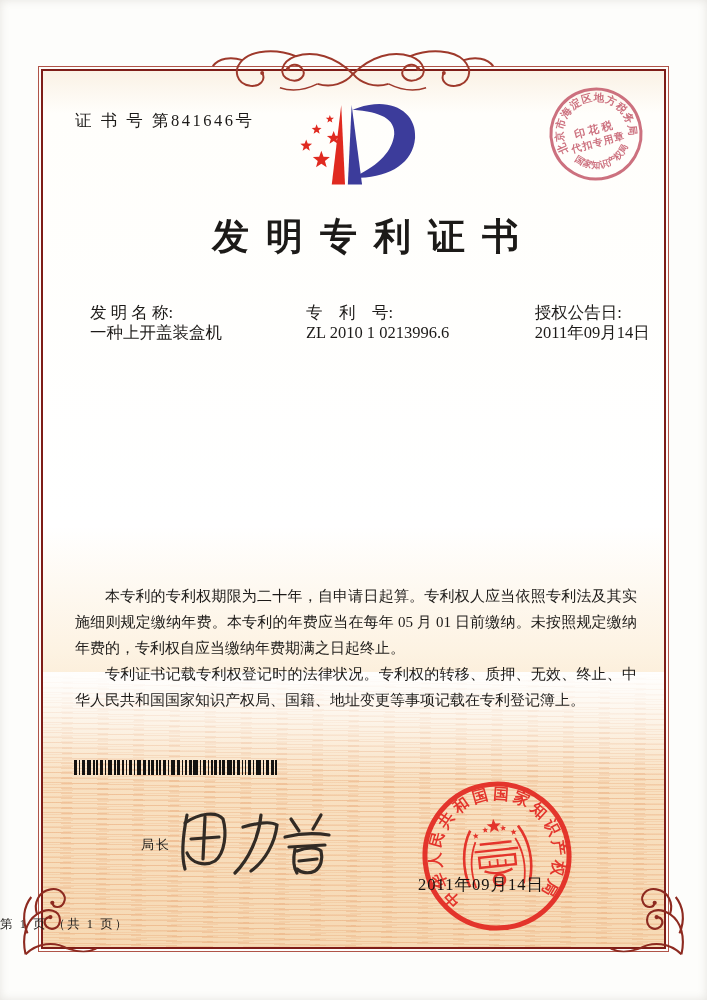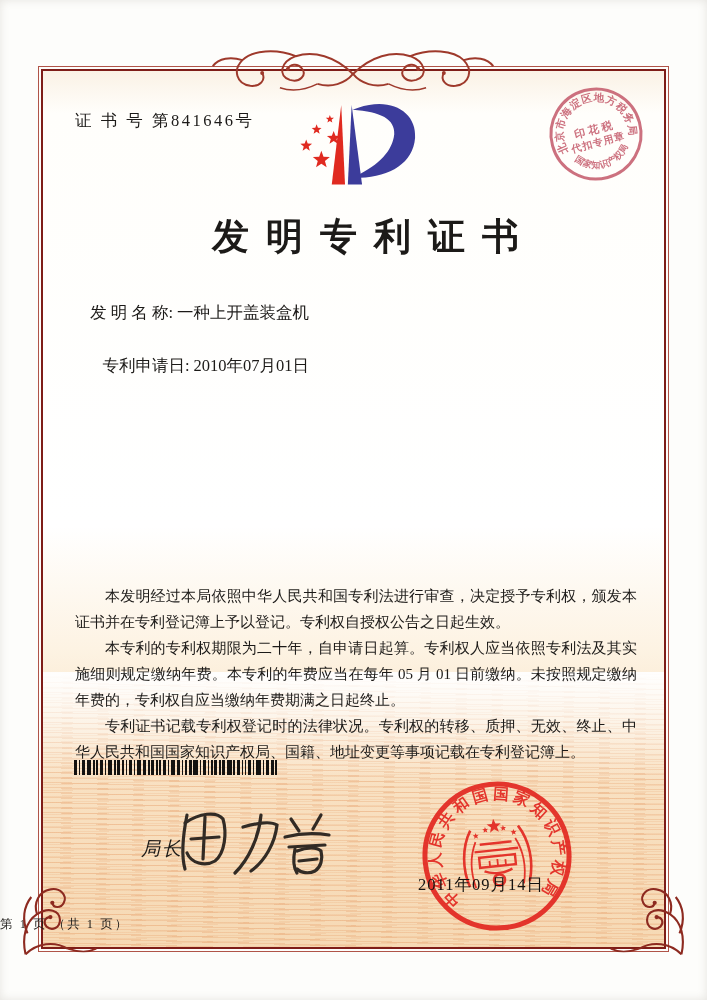--- a/index.html
+++ b/index.html
@@ -27,37 +27,37 @@
 
   
   .cert-no{position:absolute;left:75px;top:110px;font-size:16.5px;letter-spacing:2.5px;z-index:2;}
   .logo{position:absolute;left:292px;top:95px;width:142px;height:107px;z-index:2;}
   .tax-stamp{position:absolute;left:546px;top:84px;width:100px;height:100px;z-index:3;
     transform:rotate(-15deg);opacity:.85;}
   .doc-title{position:absolute;left:0;top:212px;width:707px;text-align:center;z-index:2;
     font-size:37px;font-weight:bold;letter-spacing:17px;text-indent:17px;margin-left:12px;}
 
   
-  .fields{position:absolute;left:90px;top:303px;z-index:2;display:flex;flex-direction:column;gap:33px;
-    font-size:16.5px;line-height:20px;align-items:flex-end;}
+  .fields{position:absolute;left:90px;top:303px;z-index:2;display:flex;flex-direction:row;gap:33px;
+    font-size:16.5px;line-height:20px;}
   .field-label{white-space:pre;display:inline-block;}
   .field-value{white-space:pre;}
 
   
   .body-text{position:absolute;left:75px;top:583px;width:562px;z-index:2;
     font-size:15px;line-height:26px;text-align:justify;}
   .body-text p{margin:0;text-indent:2em;}
 
   
   .barcode{position:absolute;left:74px;top:760px;width:219px;height:15px;z-index:2;
     display:flex;align-items:stretch;overflow:hidden;}
   .barcode span{background:#141210;height:100%;flex:none;}
 
   
-  .signer-title{position:absolute;left:141px;top:836px;font-size:19px;letter-spacing:2px;z-index:2;font-style:italic;}
+  .signer-title{position:absolute;left:141px;top:836px;font-size:13px;letter-spacing:2px;z-index:2;}
   .signature{position:absolute;left:165px;top:797px;width:170px;height:85px;z-index:2;}
   .hiddentext{position:absolute;opacity:0;font-size:4px;pointer-events:none;}
 
   
   .seal{position:absolute;left:417px;top:776px;width:160px;height:160px;z-index:3;
     transform:rotate(-6deg);opacity:.9;}
   .seal-date{position:absolute;left:418px;top:874px;z-index:4;font-size:16.5px;letter-spacing:1px;color:#15120f;}
 
   
   .footer{position:absolute;left:0;top:916px;width:602px;text-align:left;z-index:2;
@@ -143,26 +143,28 @@
   <text x="0" y="12" text-anchor="middle" font-size="10" letter-spacing="1" fill="#c4596a" font-weight="bold">代扣专用章</text>
 </svg>
 
 <div class="doc-title">发明专利证书</div>
 
 <div class="fields">
   <div class="field-row">
     <span class="field-label">发 明 名 称: </span><span class="field-value">一种上开盖装盒机</span>
   </div>
   <div class="field-row">
-    <span class="field-label">专利申请日: </span><span class="field-value">2010年07月01日</span>
+    <span class="field-label">专　利　号: </span><span class="field-value">ZL 2010 1 0213996.6</span>
+  </div>
+  <div class="field-row">
+    <span class="field-label">授权公告日: </span><span class="field-value">2011年09月14日</span>
   </div>
 </div>
 
 <div class="body-text">
-  <p>本发明经过本局依照中华人民共和国专利法进行审查，决定授予专利权，颁发本证书并在专利登记簿上予以登记。专利权自授权公告之日起生效。</p>
   <p>本专利的专利权期限为二十年，自申请日起算。专利权人应当依照专利法及其实施细则规定缴纳年费。本专利的年费应当在每年 05 月 01 日前缴纳。未按照规定缴纳年费的，专利权自应当缴纳年费期满之日起终止。</p>
   <p>专利证书记载专利权登记时的法律状况。专利权的转移、质押、无效、终止、中华人民共和国国家知识产权局、国籍、地址变更等事项记载在专利登记簿上。</p>
 </div>
 
 <div class="barcode">
     <span style="width: 3px; margin-right: 1.8px;"></span>
     <span style="width: 1.5px; margin-right: 1.8px;"></span>
     <span style="width: 3px; margin-right: 1.8px;"></span>
     <span style="width: 4.5px; margin-right: 1.8px;"></span>
     <span style="width: 1.5px; margin-right: 1.8px;"></span>

